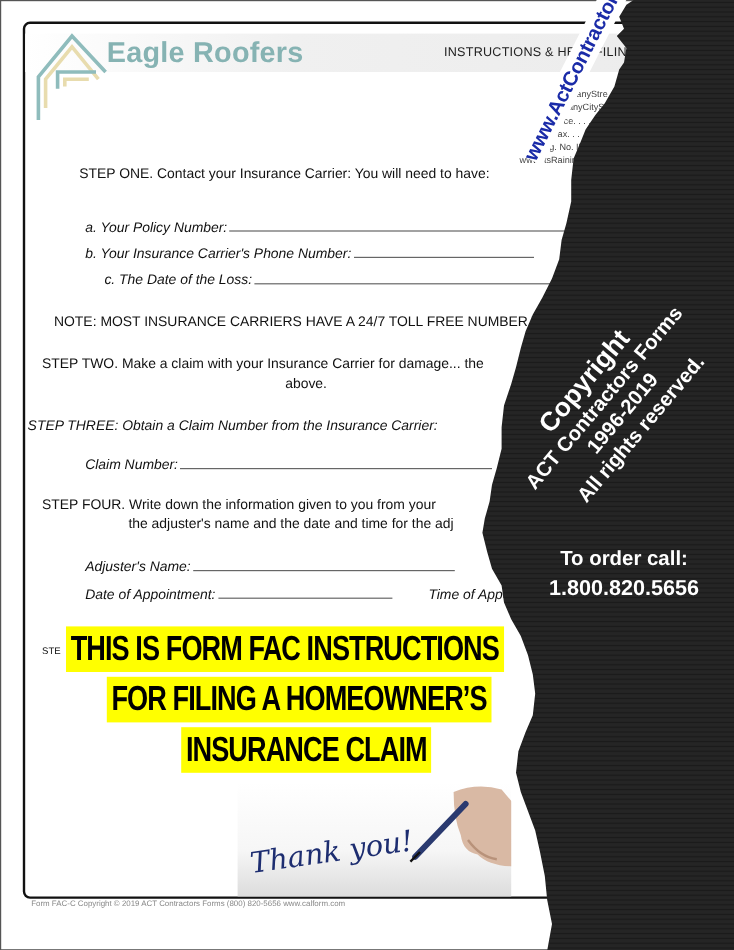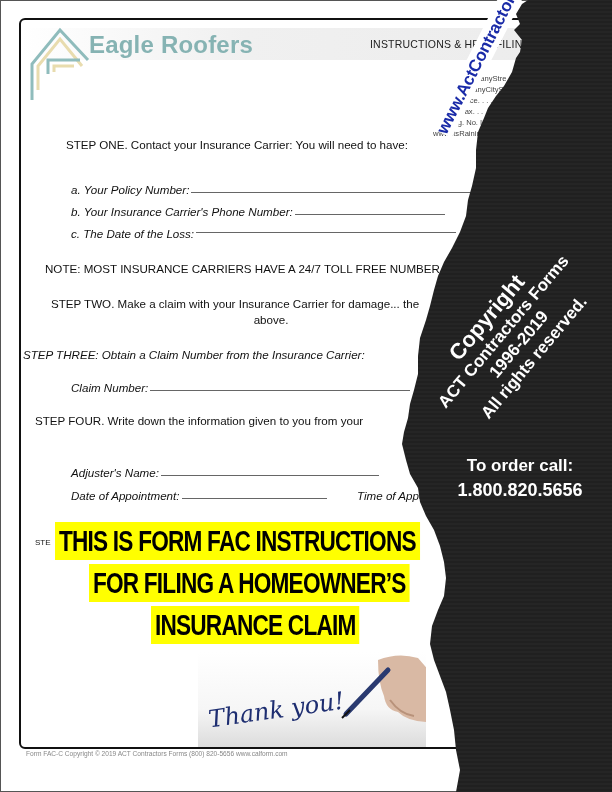--- a/index.html
+++ b/index.html
@@ -57,40 +57,41 @@
 <div class="step" style="left:35px;top:138px;margin-left:31px;">STEP ONE.  Contact your Insurance Carrier:  You will need to have:</div>
 
 <div class="field" style="left:71px;top:183px;">
   <span>a. Your Policy Number:</span>
   <span class="line" style="width:300px"></span>
 </div>
 <div class="field" style="left:71px;top:205px;">
   <span>b. Your Insurance Carrier's Phone Number:</span>
   <span class="line" style="width:150px"></span>
 </div>
-<div class="field" style="left:71px;top:227px;align-items:center;">
+<div class="field" style="left:87px;top:227px;">
   <span>c. The Date of the Loss:</span>
   <span class="line" style="width:260px"></span>
 </div>
 
 <div class="step" style="left:45px;top:262px;">NOTE: MOST INSURANCE CARRIERS HAVE A 24/7 TOLL FREE NUMBER T</div>
 
-<div class="step" style="left:35px;top:297px;margin-left:16px;">
+<div class="step" style="left:35px;top:297px;">
   <span>STEP TWO.  Make a claim with your Insurance Carrier for damage... the</span>
   <span class="indent" style="margin-top:3px;">above.</span>
 </div>
 
 <div class="step" style="left:23px;top:348px;font-style:italic;">STEP THREE:  Obtain a Claim Number from the Insurance Carrier:</div>
 <div class="field" style="left:71px;top:381px;">
   <span>Claim Number:</span>
   <span class="line" style="width:260px"></span>
 </div>
 
 <div class="step" style="left:35px;top:414px;">
   <span>STEP FOUR.  Write down the information given to you from your</span>
+  <span class="indent" style="margin-top:3px;">the adjuster's name and the date and time for the adj</span>
 </div>
 
 <div class="field" style="left:71px;top:466px;">
   <span>Adjuster's Name:</span>
   <span class="line" style="width:218px"></span>
 </div>
 <div class="field" style="left:71px;top:489px;">
   <span>Date of Appointment:</span>
   <span class="line" style="width:145px"></span>
 </div>

